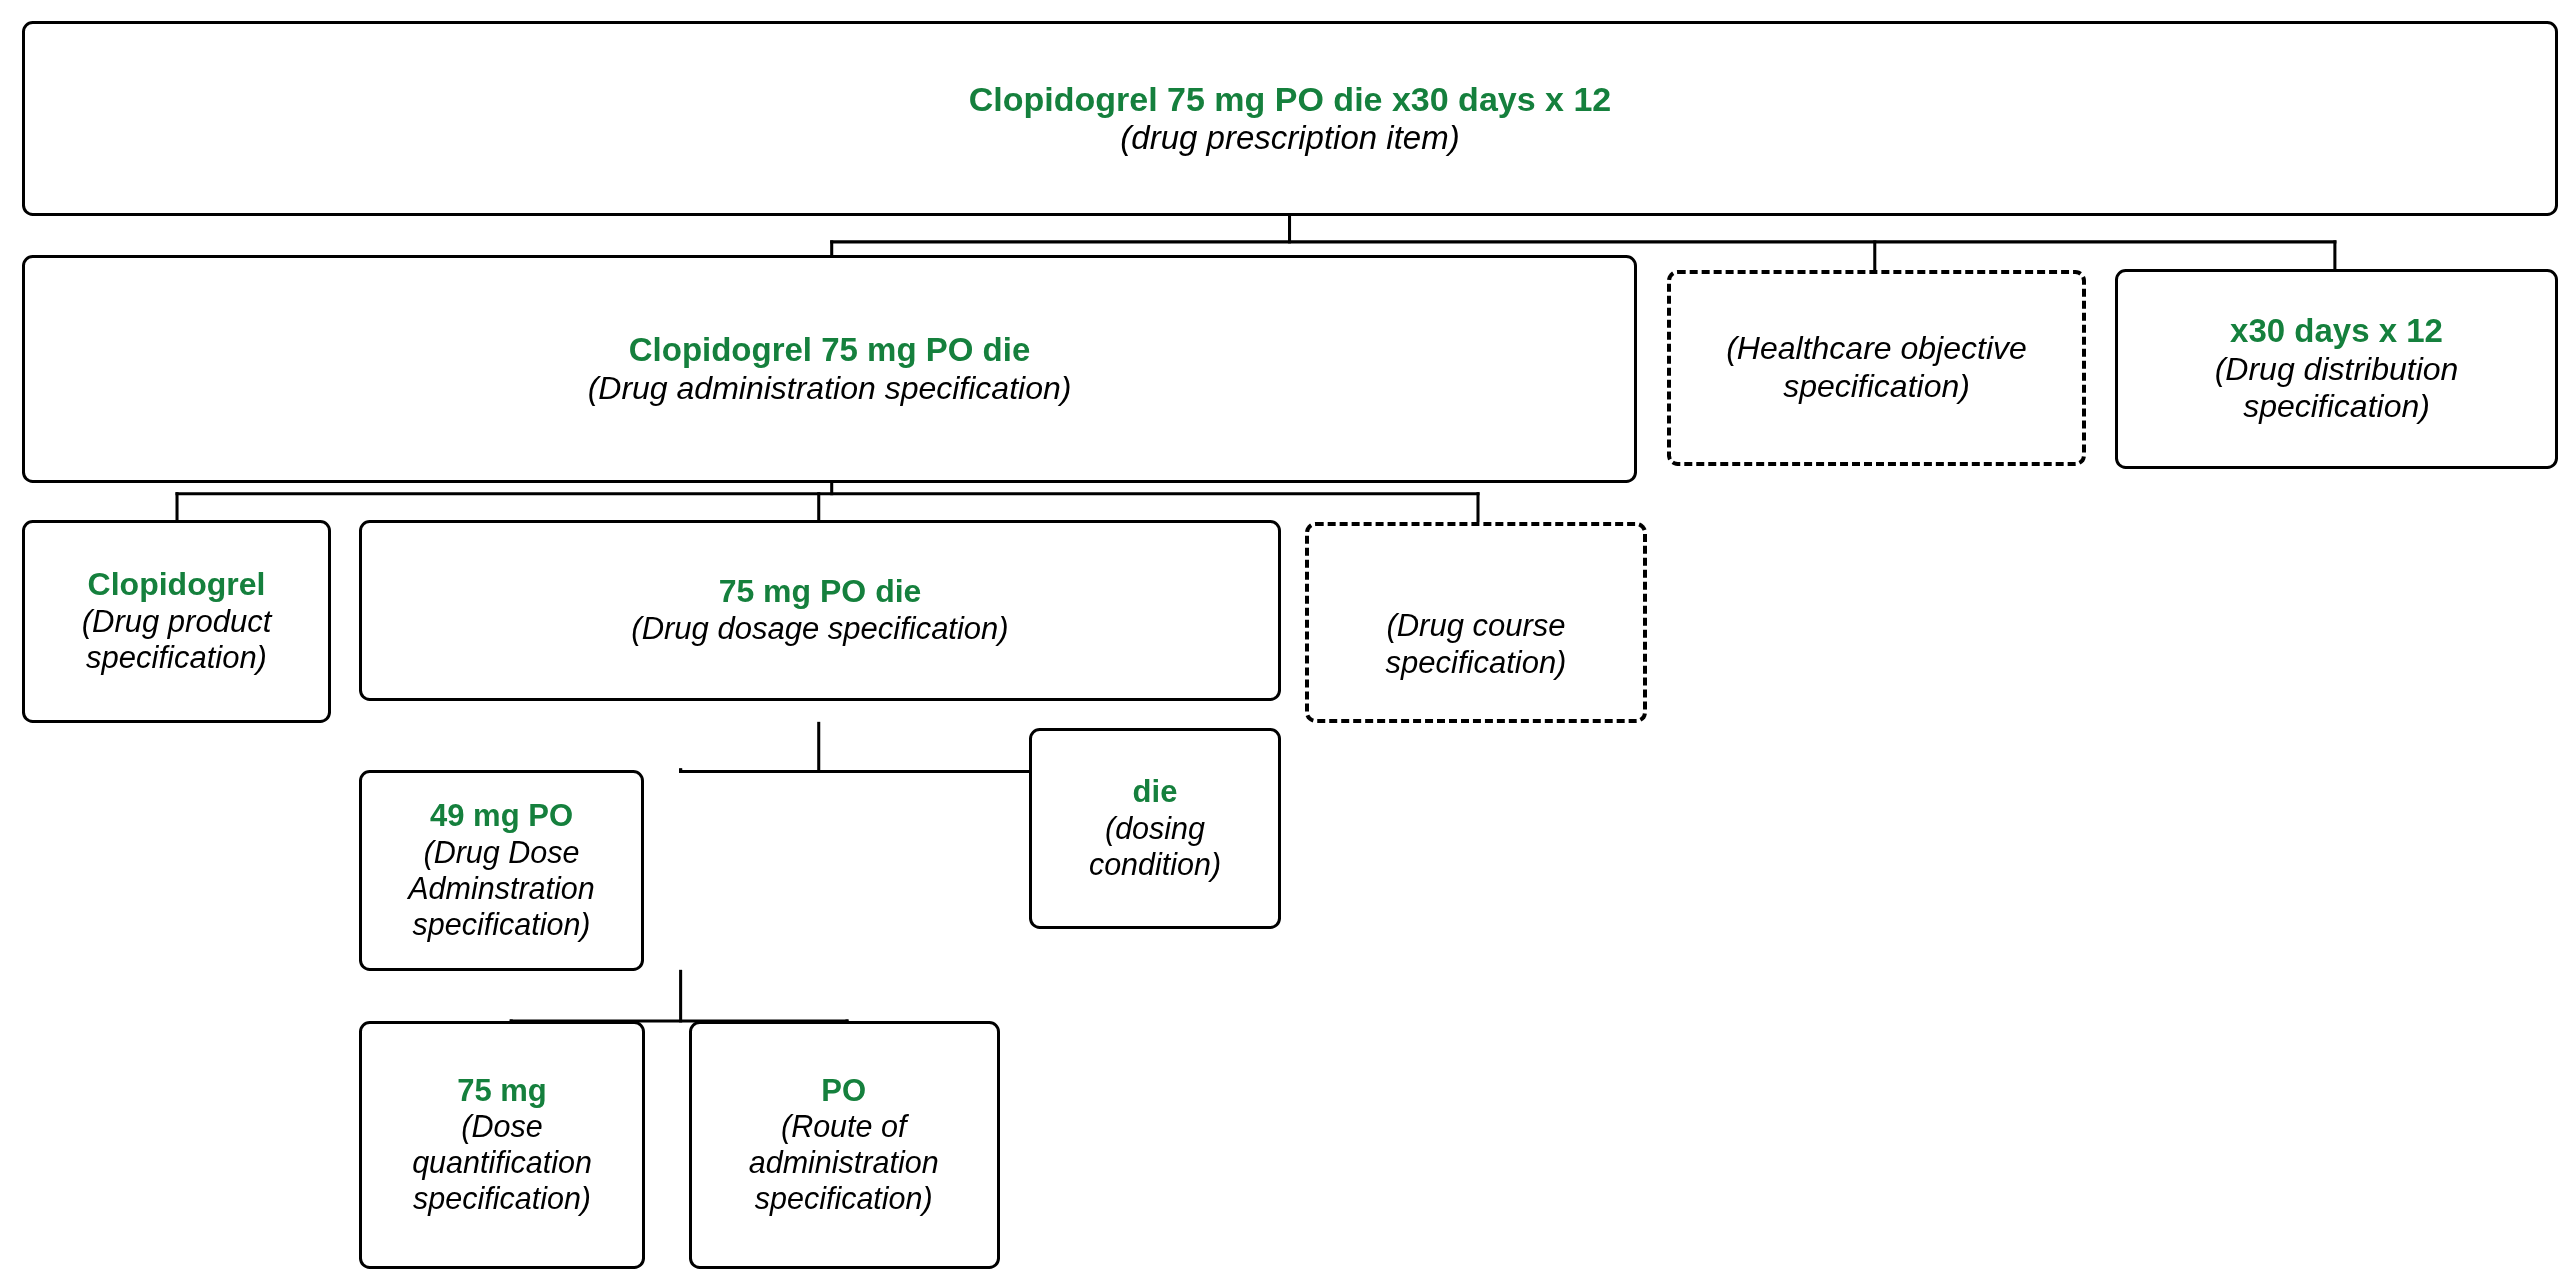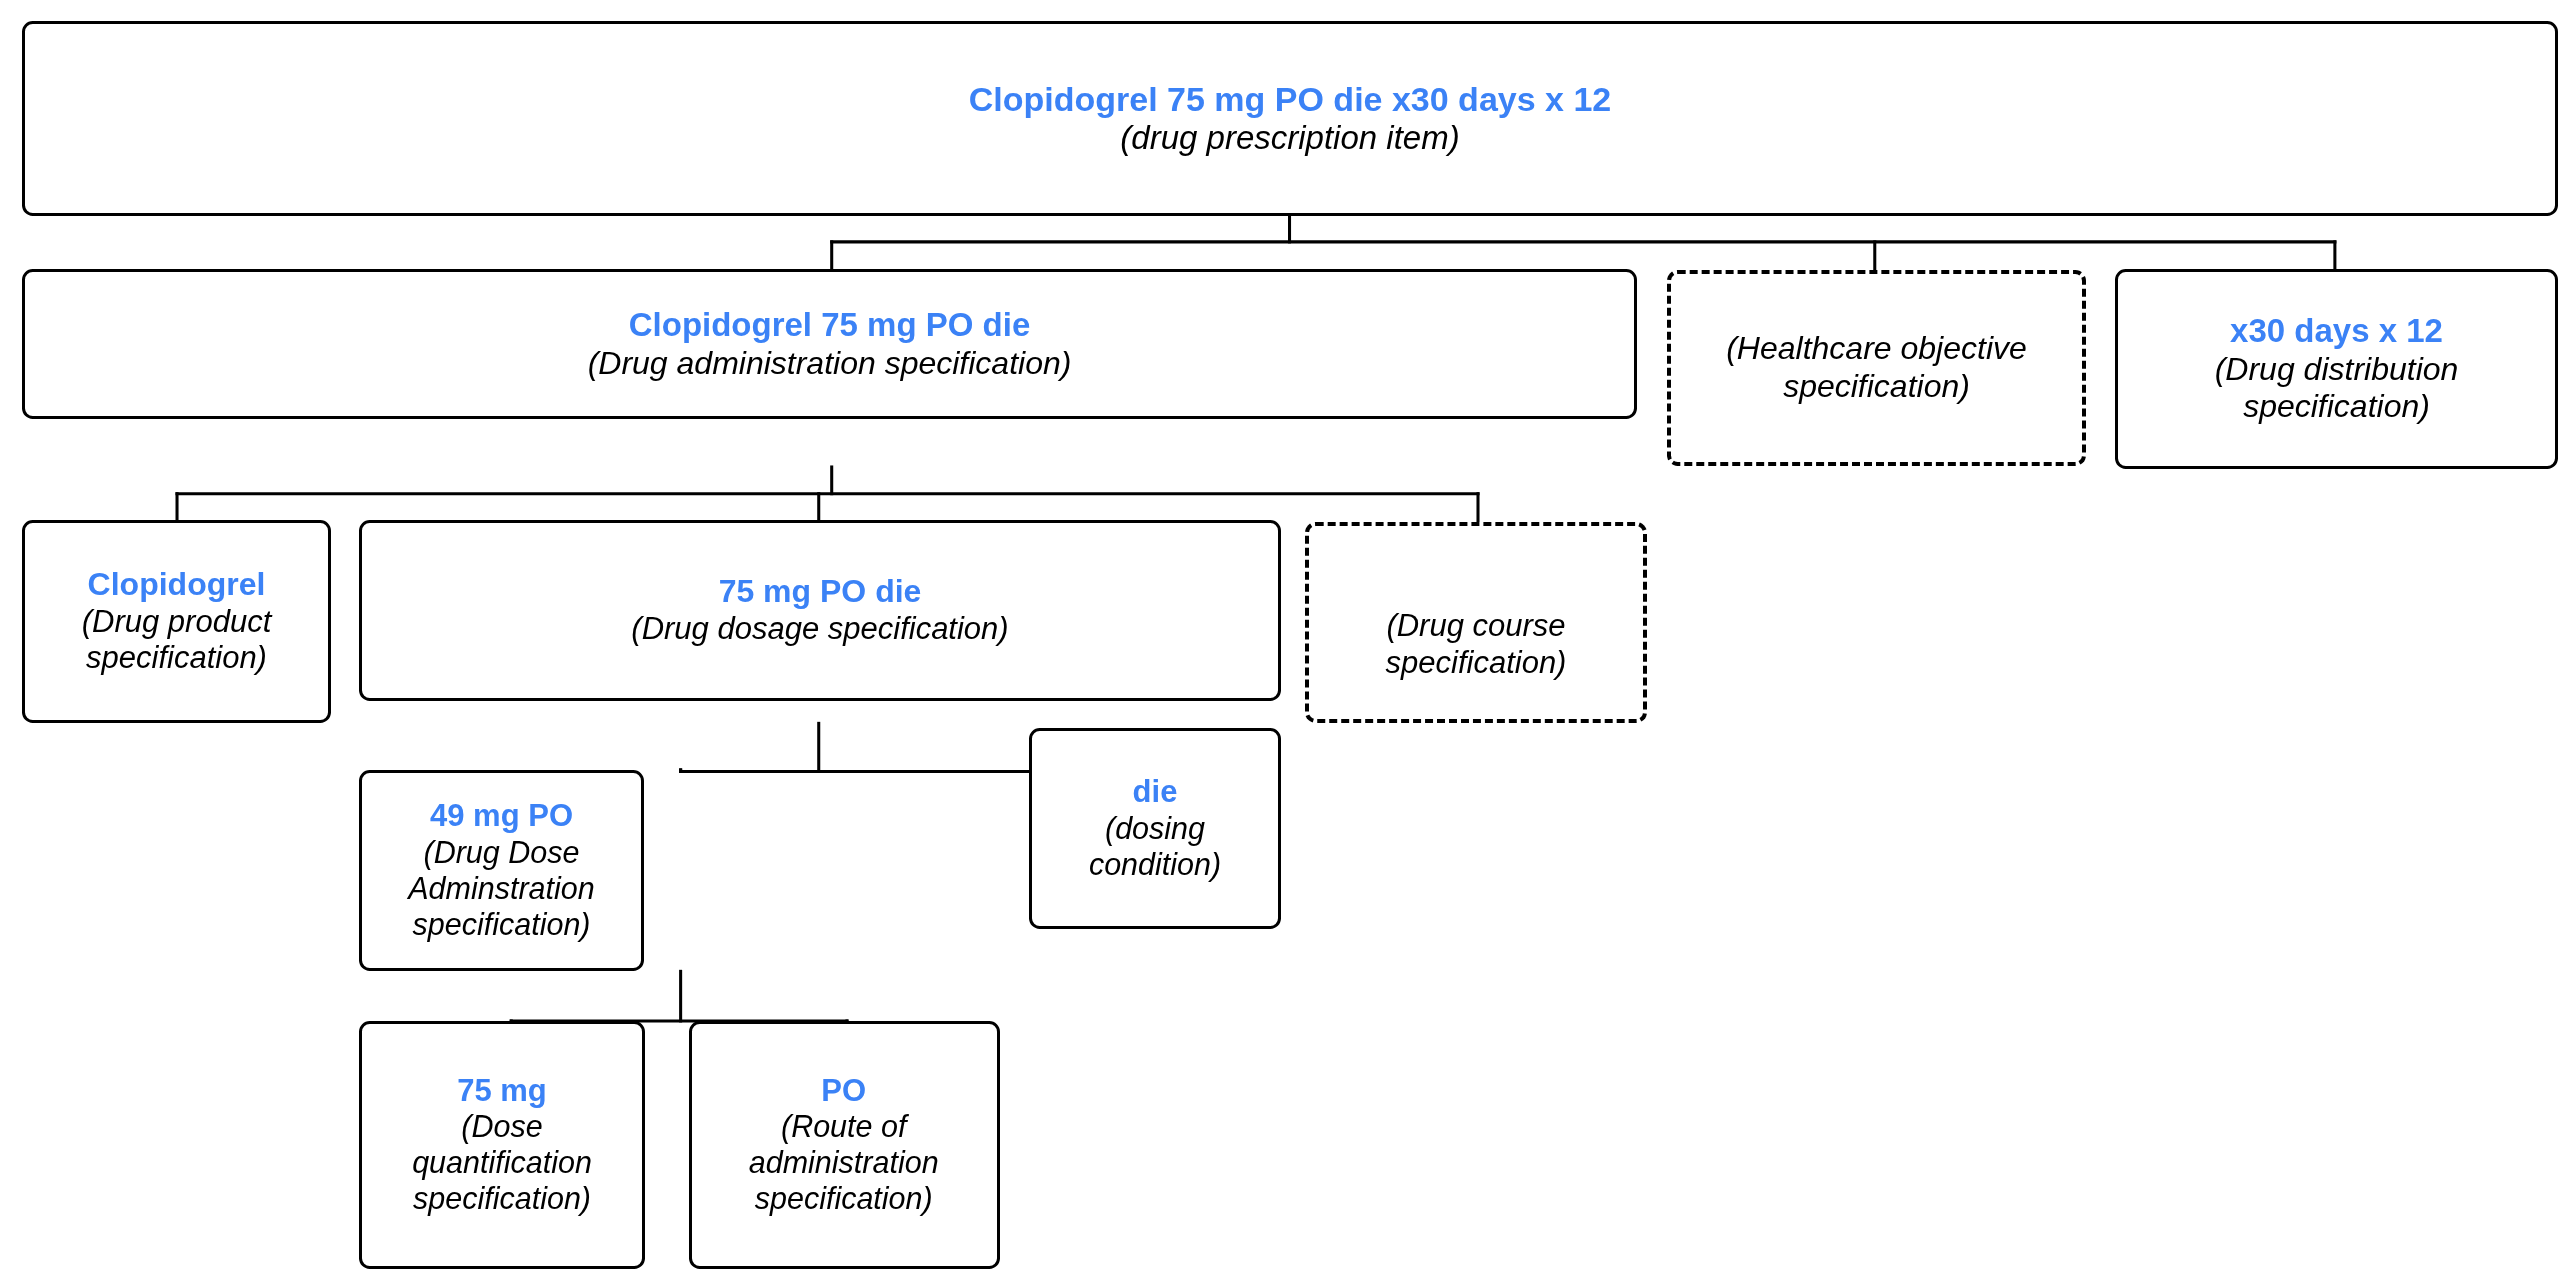--- a/index.html
+++ b/index.html
@@ -39,21 +39,21 @@
     text-align: center;
     padding: 4.6px 10.7px;
     z-index: 2;
   }
   .node.dashed {
     border-style: dashed;
     border-width: 4.6px;
   }
   .node-title {
     font-weight: bold;
-    color: #3b82f6;
+    color: #15803d;
     line-height: 1.18;
   }
   .node-type {
     font-style: italic;
     color: #000000;
     line-height: 1.18;
     text-align: center;
   }
   
   .fs-xl .node-title { font-size: 34px; }
@@ -100,21 +100,21 @@
 
       <line x1="892" y1="1011" x2="892" y2="1011"></line>
     </g>
   </svg>
 
   <div class="node fs-xl" style="left:22px; top:20.6px; width:2536px; height:195px;">
     <div class="node-title">Clopidogrel 75 mg PO die x30 days x 12</div>
     <div class="node-type">(drug prescription item)</div>
   </div>
 
-  <div class="node fs-lg" style="left:22px; top:269px; width:1615px; height:150px;">
+  <div class="node fs-lg" style="left:22px; top:255px; width:1615px; height:228px;">
     <div class="node-title">Clopidogrel 75 mg PO die</div>
     <div class="node-type">(Drug administration specification)</div>
   </div>
 
   <div class="node dashed fs-lg" style="left:1667px; top:270px; width:419px; height:196px;">
     <div class="node-type" style="max-width:320px;">(Healthcare objective specification)</div>
   </div>
 
   <div class="node fs-lg" style="left:2115px; top:269px; width:443px; height:200px;">
     <div class="node-title">x30 days x 12</div>

